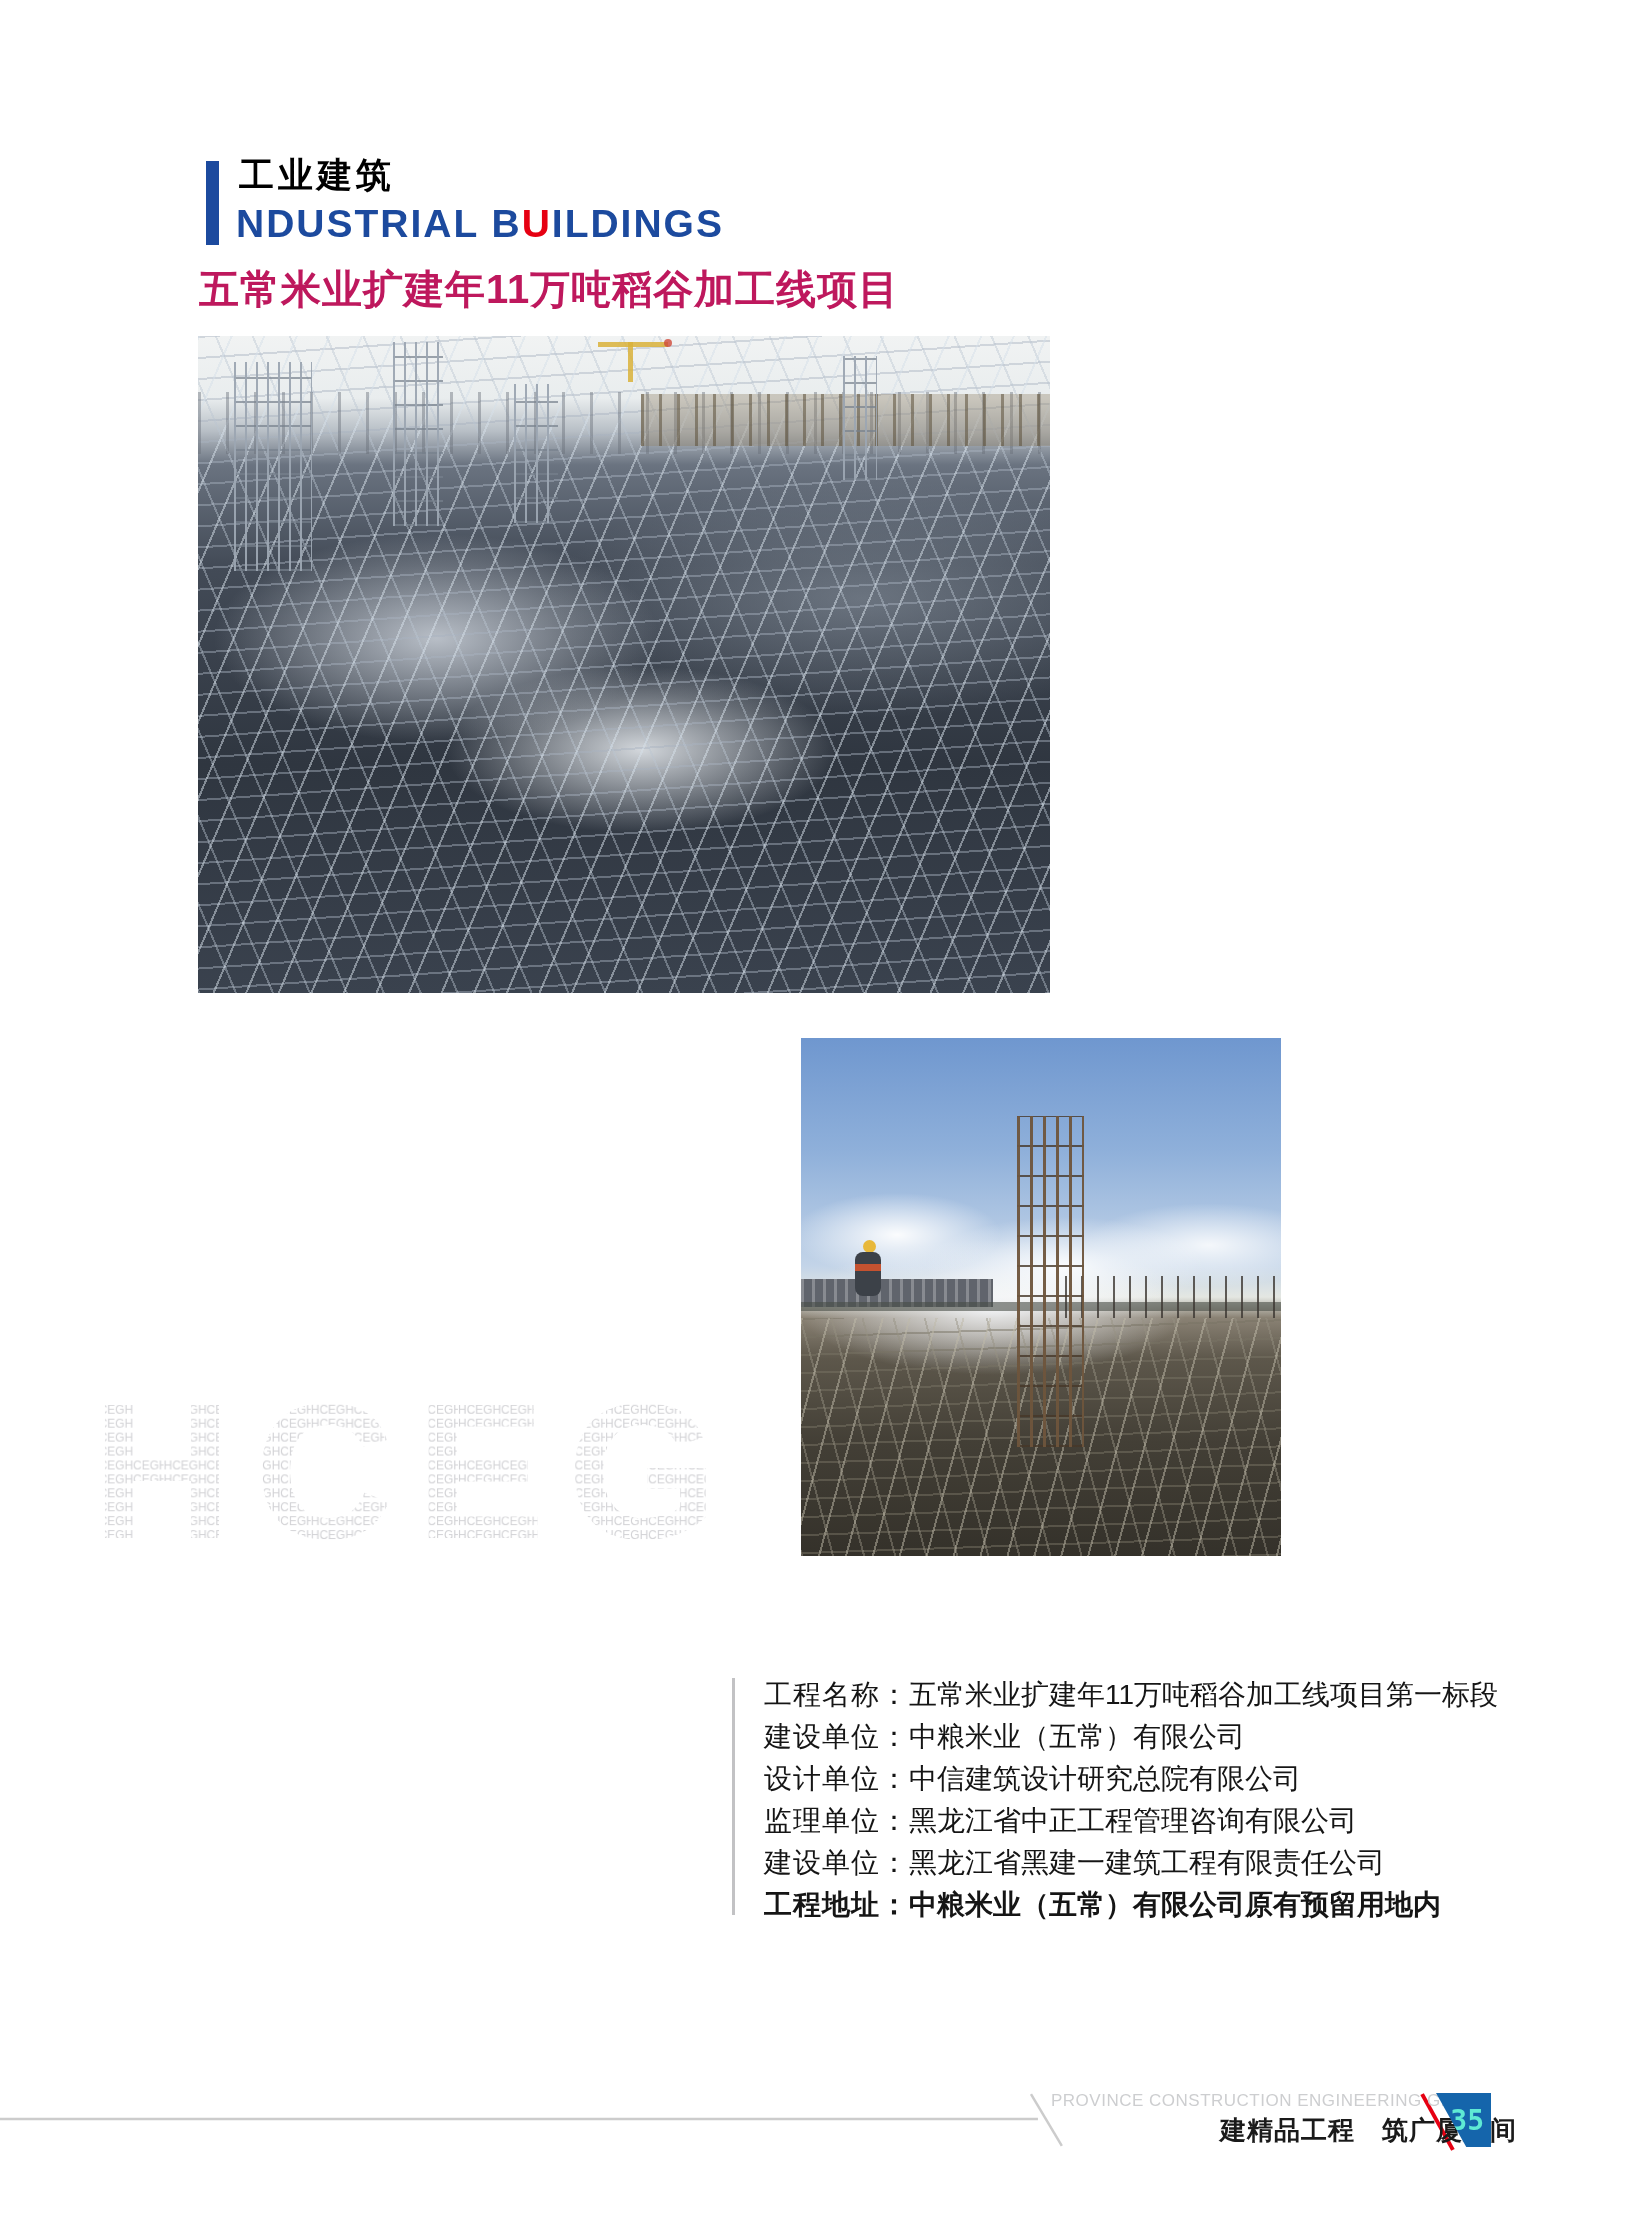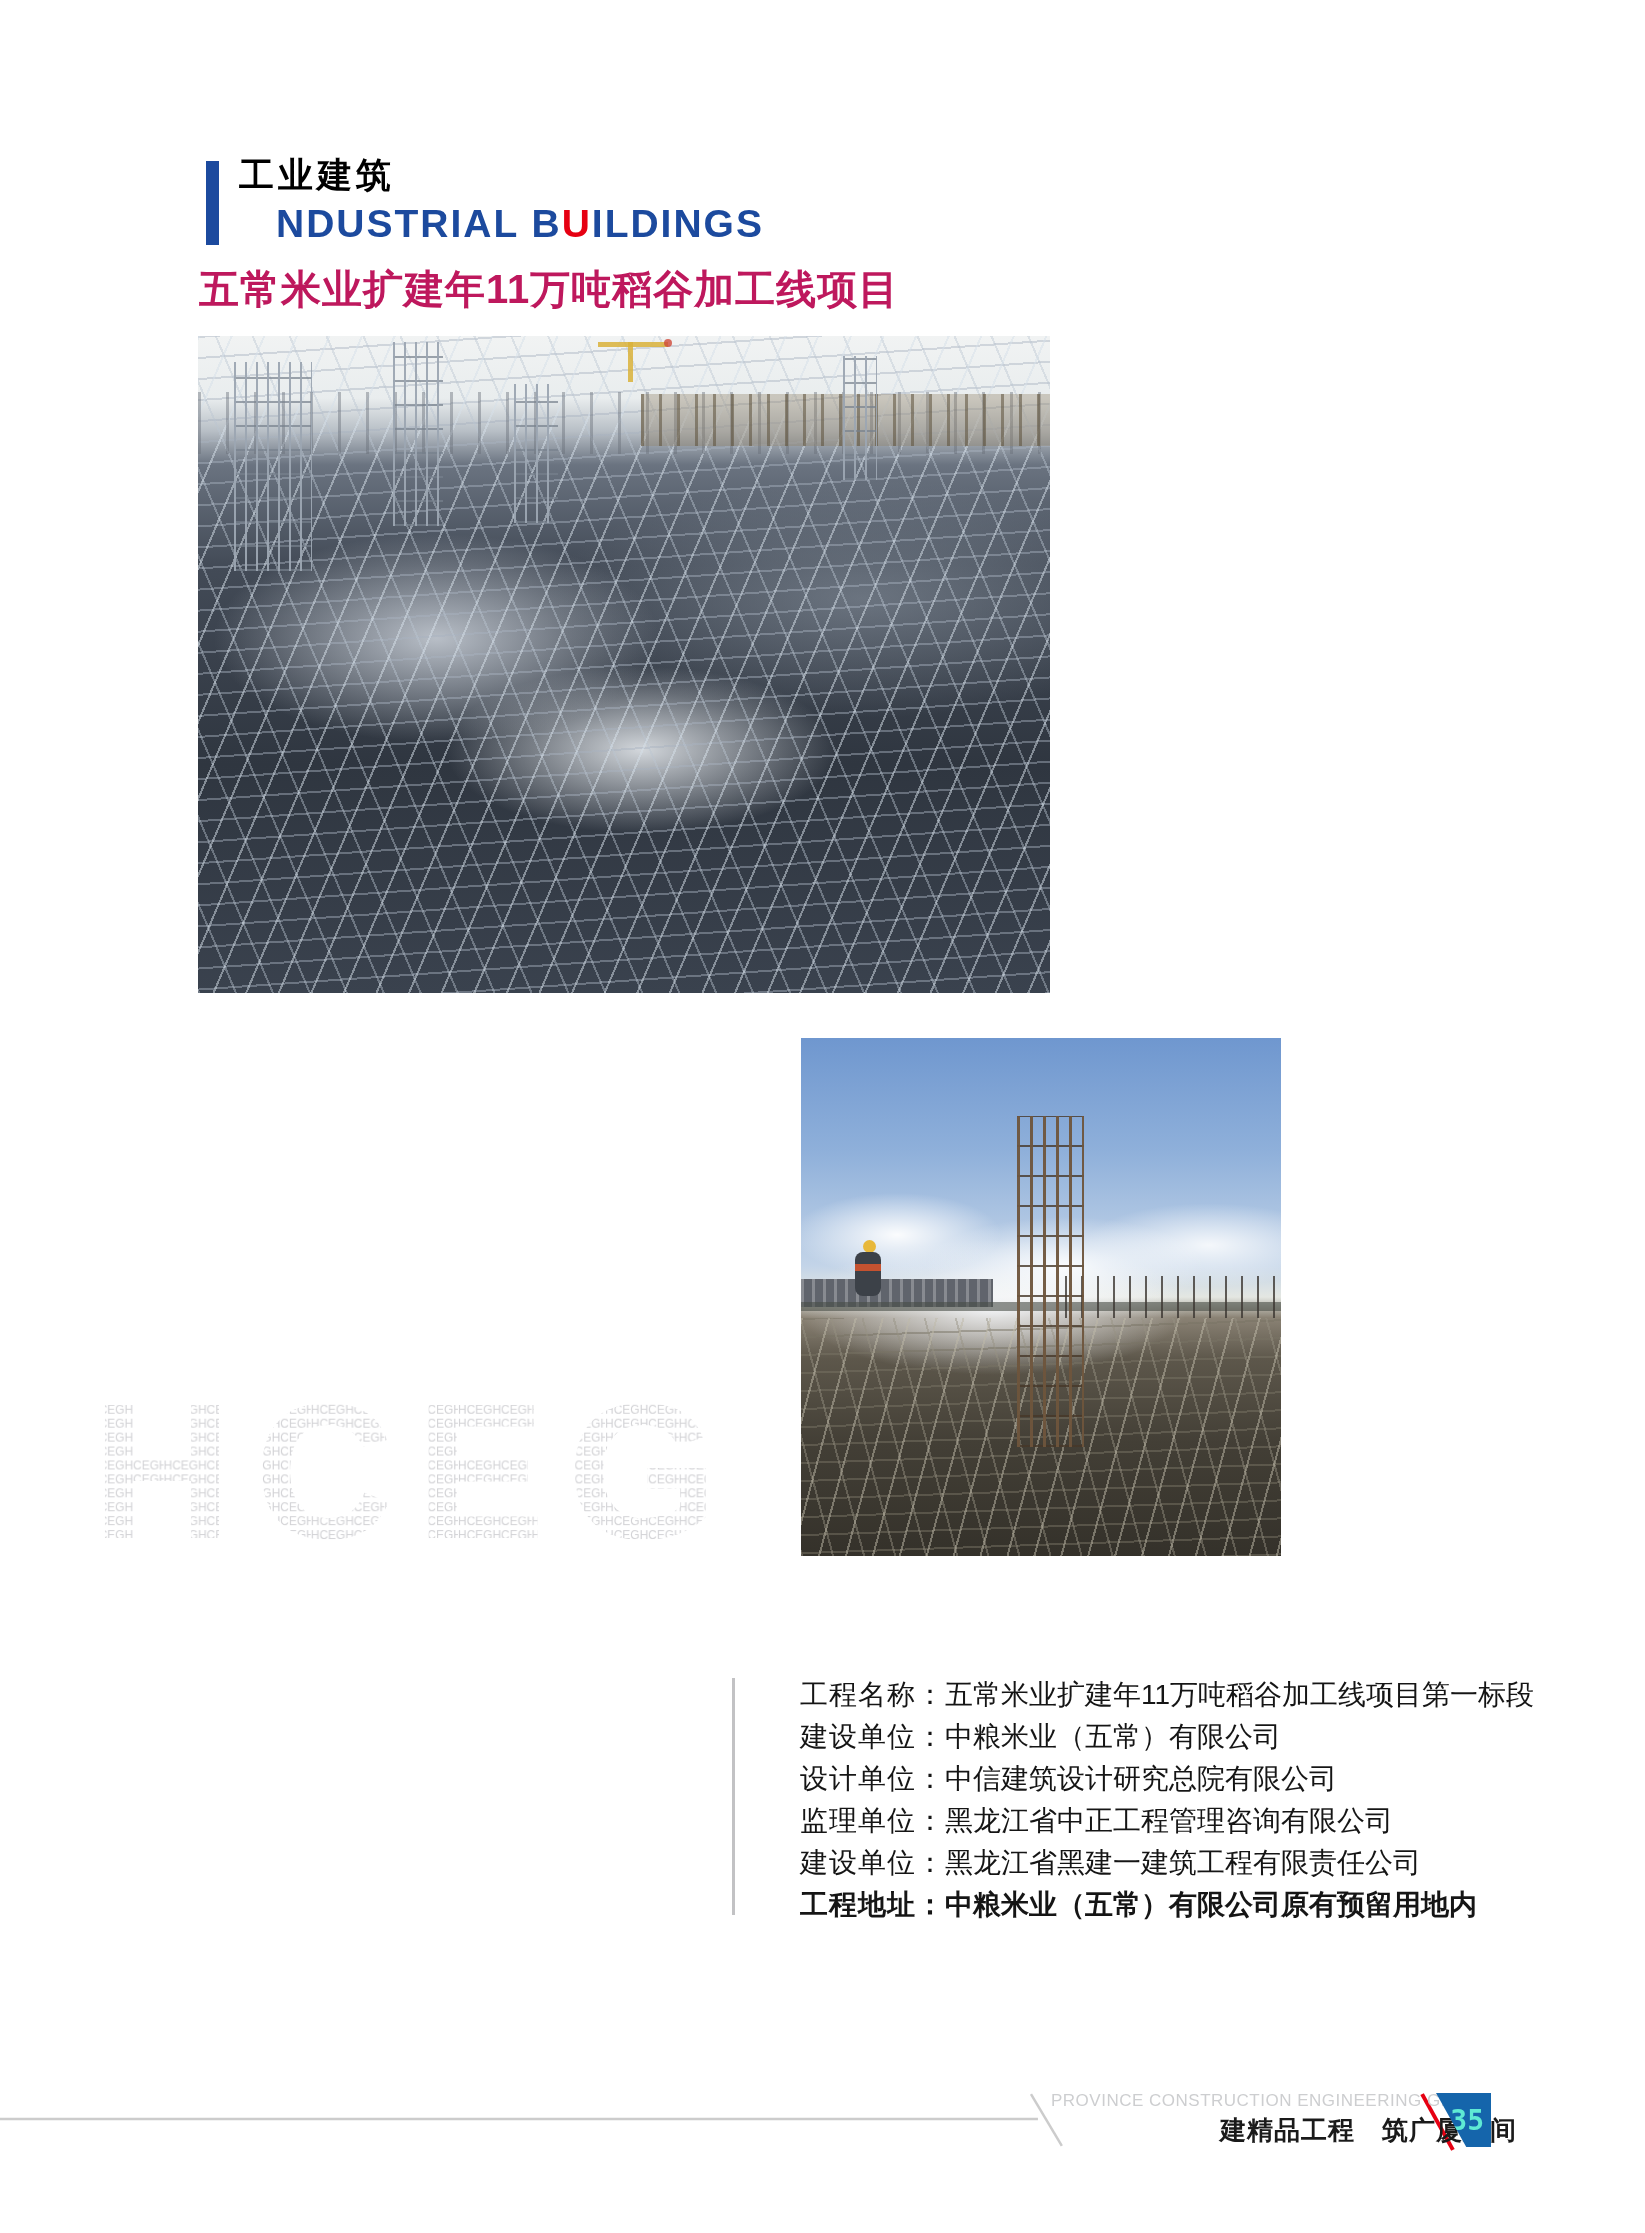--- a/index.html
+++ b/index.html
@@ -17,21 +17,20 @@
     background:#1c4a9e;
   }
   .section-cn{
     position:absolute;left:239px;top:152px;
     font-size:35px;font-weight:700;color:#000000;letter-spacing:4px;
   }
   .section-en{
     position:absolute;left:236px;top:202px;
     font-size:39px;font-weight:700;color:#1c4a9e;letter-spacing:2px;
     white-space:nowrap;
-    margin-left:40px;
   }
   .section-en .accent{color:#e60012;}
   .page-title{
     position:absolute;left:199px;top:262px;
     font-size:40px;font-weight:700;color:#be185d;letter-spacing:1px;
     white-space:nowrap;
   }
 
   
   .photo1{
@@ -117,21 +116,21 @@
   .worker-vest{position:absolute;left:6px;top:24px;width:26px;height:7px;background:#d4542e;opacity:.9;}
 
   
   .info-rule{
     position:absolute;left:732px;top:1678px;width:3px;height:237px;background:#c2c2c4;
   }
   .info-block{
     position:absolute;left:764px;top:1674px;width:796px;
     font-size:28px;color:#151515;
   }
-  .info-row{height:42px;line-height:42px;white-space:nowrap;margin-left:36px;}
+  .info-row{height:42px;line-height:42px;white-space:nowrap;}
   .info-row.bold{font-weight:700;}
   .info-label{letter-spacing:1px;}
 
   
   .footer-deco{position:absolute;left:0;top:2080px;}
   .footer-group{
     position:absolute;left:1051px;top:2091px;
     font-size:17px;letter-spacing:0.5px;color:#cdced0;white-space:nowrap;
   }
   .footer-slogan{

